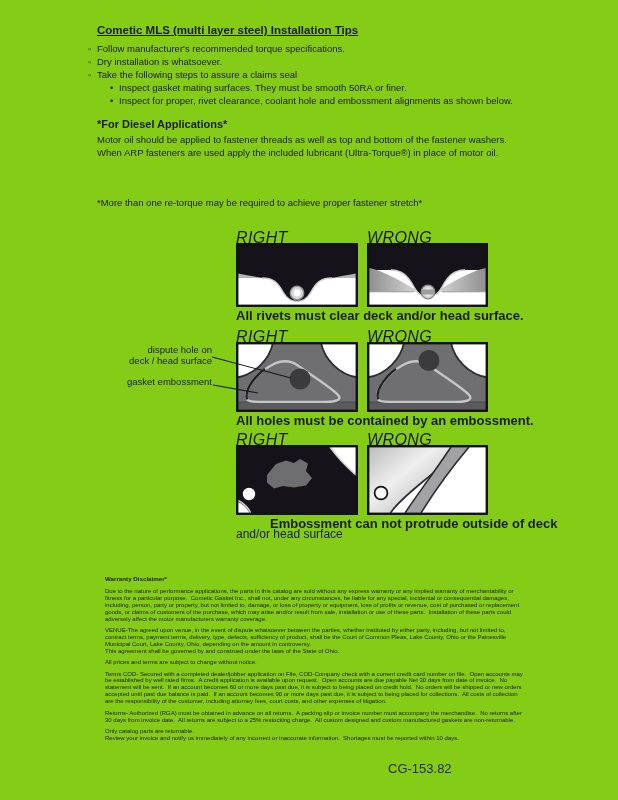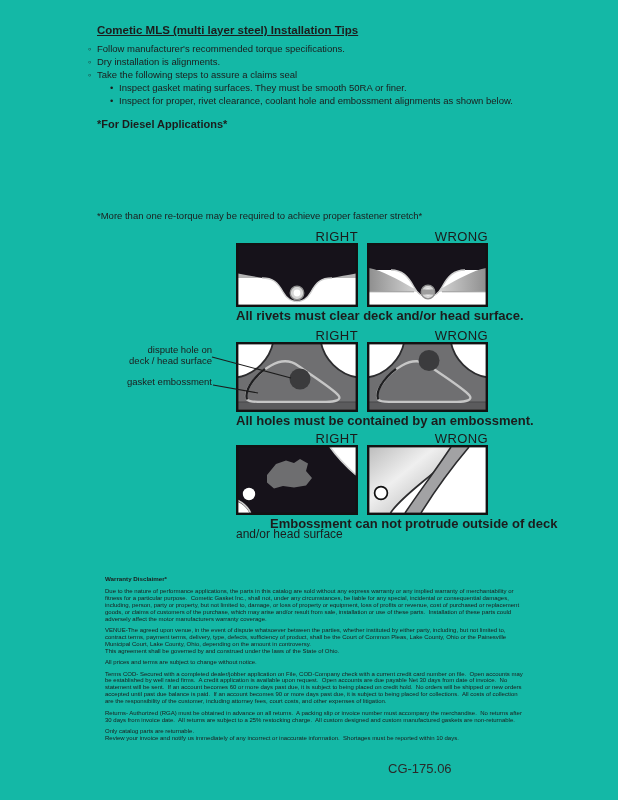--- a/index.html
+++ b/index.html
@@ -1,37 +1,37 @@
 <!DOCTYPE html>
 <html><head>
 <meta charset="utf-8">
 <style>
   html,body { margin:0; padding:0; background:#ffffff; }
   .page {
-    position:relative; width:618px; height:800px; background:#14b8a6;
+    position:relative; width:618px; height:800px; background:#84cc16;
     font-family:"Liberation Sans", sans-serif; color:#1c1c1c; overflow:hidden;
   }
   .title {
     position:absolute; left:97px; top:24px;
     font-size:11.5px; font-weight:bold; text-decoration:underline; white-space:nowrap;
   }
   .bullets { position:absolute; left:88px; top:42px; font-size:9.5px; line-height:13px; white-space:nowrap; }
   .bl { display:flex; }
   .bl.sub { margin-left:22px; }
   .mk { width:9px; flex:0 0 9px; }
   .diesel-head { position:absolute; left:97px; top:118px; font-size:11px; font-weight:bold; white-space:nowrap; }
   .para { position:absolute; left:97px; width:450px; font-size:9.5px; line-height:13px; white-space:pre-line; }
   .p1 { top:133px; }
   .p2 { top:165px; }
-  .note { top:209px; white-space:nowrap; }
+  .note { top:196px; white-space:nowrap; }
 
   .fig { position:absolute; left:236px; width:252px; }
   .fig1 { top:229px; } .fig2 { top:328px; } .fig3 { top:431px; }
   .fig-labels { display:flex; gap:9px; height:13px; margin-bottom:1px; }
-  .fl { font-size:13px; text-align:right; color:#1b1b1b; letter-spacing:0.4px; }
+  .fl { font-size:16px; text-align:left; color:#1b1b1b; letter-spacing:0.4px;font-style:italic; }
   .fl.l { width:122px; } .fl.r { width:121px; }
   .fig-boxes { display:flex; gap:9px; }
   .fig-caption { font-size:13px; font-weight:bold; margin-top:3.5px; line-height:10.5px; white-space:nowrap; }
   .fig-caption.wrap2 { margin-top:3.5px;padding-left:34px; }
   .cap2 { font-size:12px; font-weight:normal; line-height:10.5px; }
 
   .ann { position:absolute; font-size:9.5px; line-height:11px; text-align:right; color:#1c1c1c; }
   .ann.coolant { left:110px; top:344px; width:102px; }
   .ann.gasket  { left:105px; top:376px; width:107px; }
   .leaders { position:absolute; left:110px; top:340px; z-index:5; }
@@ -49,37 +49,39 @@
 
   <div class="title">Cometic MLS (multi layer steel) Installation Tips</div>
 
   <div class="bullets">
     <div class="bl">
         <span class="mk">◦</span>
         <span>Follow manufacturer's recommended torque specifications.</span>
       </div>
     <div class="bl">
         <span class="mk">◦</span>
-        <span>Dry installation is alignments.</span>
+        <span>Dry installation is whatsoever.</span>
       </div>
     <div class="bl">
         <span class="mk">◦</span>
         <span>Take the following steps to assure a claims seal</span>
       </div>
     <div class="bl sub">
         <span class="mk">•</span>
         <span>Inspect gasket mating surfaces.  They must be smooth 50RA or finer.</span>
       </div>
     <div class="bl sub">
         <span class="mk">•</span>
         <span>Inspect for proper, rivet clearance, coolant hole and embossment alignments as shown below.</span>
       </div>
   </div>
 
   <div class="diesel-head">*For Diesel Applications*</div>
+  <div class="para p1">Motor oil should be applied to fastener threads as well as top and bottom of the fastener washers.
+When ARP fasteners are used apply the included lubricant (Ultra-Torque®) in place of motor oil.</div>
   <div class="para note">*More than one re-torque may be required to achieve proper fastener stretch*</div>
 
   <div class="fig fig1">
     <div class="fig-labels">
       <div class="fl l">RIGHT</div>
       <div class="fl r">WRONG</div>
     </div>
     <div class="fig-boxes">
       <svg viewBox="0 0 122 64" width="122" height="64">
         <rect x="2" y="2" width="118" height="60" fill="#ffffff"></rect>
@@ -216,15 +218,15 @@
 be established by well rated firms.  A credit application is available upon request.  Open accounts are due payable Net 30 days from date of invoice.  No
 statement will be sent.  If an account becomes 60 or more days past due, it is subject to being placed on credit hold.  No orders will be shipped or new orders
 accepted until past due balance is paid.  If an account becomes 90 or more days past due, it is subject to being placed for collections.  All costs of collection
 are the responsibility of the customer, including attorney fees, court costs, and other expenses of litigation.</p>
     <p>Returns- Authorized (RGA) must be obtained in advance on all returns.  A packing slip or invoice number must accompany the merchandise.  No returns after
 30 days from invoice date.  All returns are subject to a 25% restocking charge.  All custom designed and custom manufactured gaskets are non-returnable.</p>
     <p>Only catalog parts are returnable.
 Review your invoice and notify us immediately of any incorrect or inaccurate information.  Shortages must be reported within 10 days.</p>
   </div>
 
-  <div class="footer">CG-175.06</div>
+  <div class="footer">CG-153.82</div>
 
 </div>
 
 </body></html>

